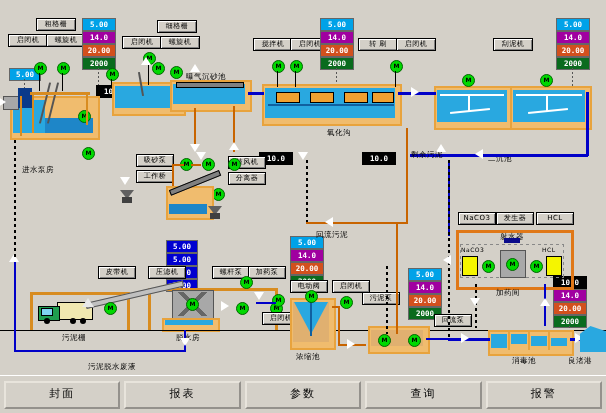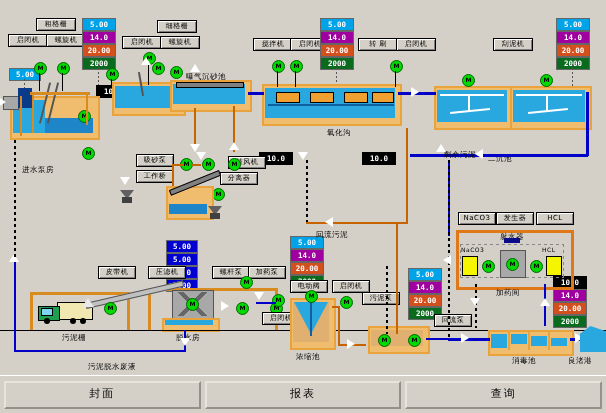--- a/index.html
+++ b/index.html
@@ -194,21 +194,21 @@
   <div class="stem" style="left:111px;top:79px;height:6px;"></div>
   <div class="motor" style="left:143px;top:52px;">M</div>
   <div class="stem" style="left:148px;top:63px;height:22px;"></div>
   <div class="motor" style="left:170px;top:66px;">M</div>
   <div class="motor" style="left:152px;top:62px;">M</div>
   <div class="abs" style="left:140px;top:72px;width:2px;height:24px;background:#555;transform:rotate(-10deg);"></div>
 
   <div class="plate" style="left:136px;top:154px;width:32px;">吸砂泵</div>
   <div class="plate" style="left:136px;top:170px;width:32px;">工作桥</div>
   <div class="plate" style="left:228px;top:156px;width:32px;">鼓风机</div>
-  <div class="plate" style="left:220px;top:172px;width:32px;">分离器</div>
+  <div class="plate" style="left:228px;top:172px;width:32px;">分离器</div>
 
   <div class="motor" style="left:180px;top:158px;">M</div>
   <div class="motor" style="left:202px;top:158px;">M</div>
   <div class="motor" style="left:228px;top:158px;">M</div>
   <div class="motor" style="left:212px;top:188px;">M</div>
 
   <div class="pipe p-org" style="left:172px;top:164px;width:12px;height:2px;"></div>
   <div class="pipe p-org" style="left:172px;top:164px;width:2px;height:44px;"></div>
   <div class="pipe p-org" style="left:191px;top:164px;width:10px;height:2px;"></div>
   <div class="pipe p-org" style="left:194px;top:108px;width:2px;height:40px;"></div>
@@ -274,21 +274,21 @@
   <div class="arbox" style="left:408px;top:86px;width:14px;height:12px;">
       <div class="arrow ar-r"></div>
     </div>
 
   <div class="pipe p-blue" style="left:586px;top:92px;width:3px;height:64px;"></div>
   <div class="pipe p-blue" style="left:410px;top:154px;width:178px;height:3px;"></div>
   <div class="arbox" style="left:472px;top:148px;width:14px;height:12px;">
       <div class="arrow ar-l"></div>
     </div>
 
-  <div class="cap" style="left:444px;top:150px;">剩余污泥</div>
+  <div class="cap" style="left:411px;top:150px;">剩余污泥</div>
   <div class="pipe p-org" style="left:406px;top:128px;width:2px;height:96px;"></div>
   <div class="pipe p-org" style="left:306px;top:222px;width:102px;height:2px;"></div>
   <div class="pipe p-dash-v" style="left:306px;top:160px;width:2px;height:62px;"></div>
   <div class="cap" style="left:316px;top:230px;">回流污泥</div>
   <div class="arbox" style="left:434px;top:142px;width:14px;height:12px;">
       <div class="arrow ar-u"></div>
     </div>
   <div class="arbox" style="left:322px;top:216px;width:14px;height:12px;">
       <div class="arrow ar-l"></div>
     </div>
@@ -442,14 +442,16 @@
 
   <div class="pipe p-blue" style="left:0px;top:300px;width:0px;height:0px;"></div>
   <div class="pipe p-blue" style="left:284px;top:302px;width:0px;height:0px;"></div>
   <div class="pipe p-dash-h" style="left:190px;top:330px;width:0px;height:2px;"></div>
 
 </div>
 
 <div id="toolbar">
   <div class="tbtn">封面</div>
   <div class="tbtn">报表</div>
+  <div class="tbtn">参数</div>
   <div class="tbtn">查询</div>
+  <div class="tbtn">报警</div>
 </div>
 
 </body></html>

